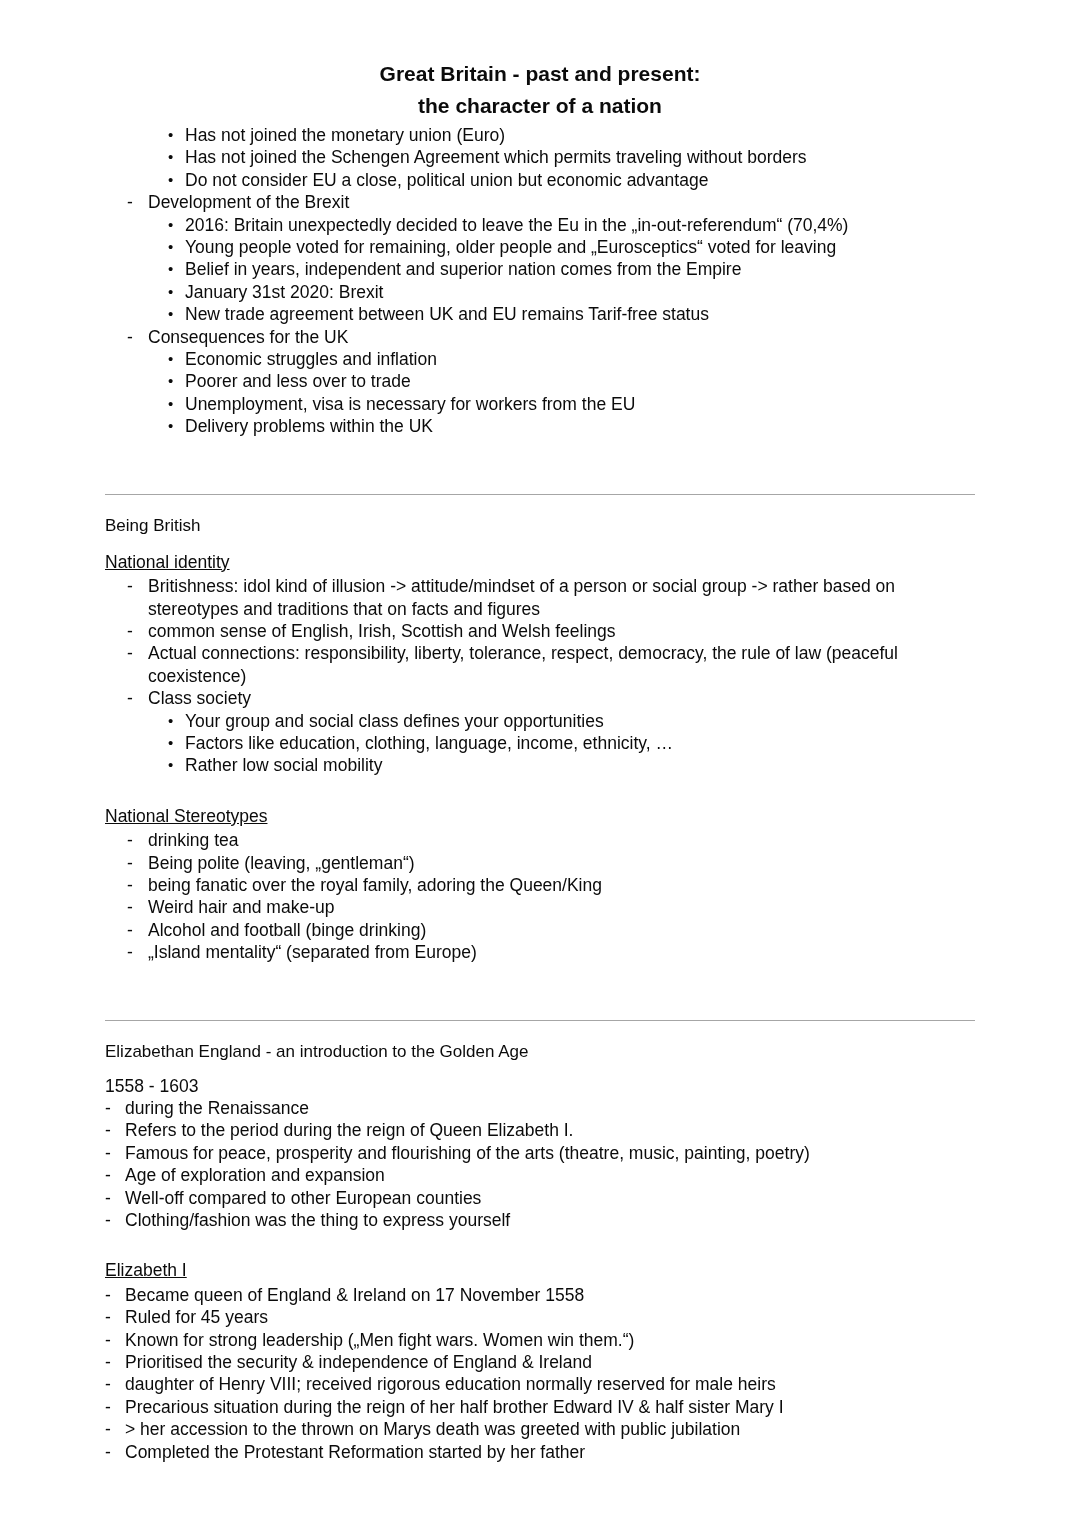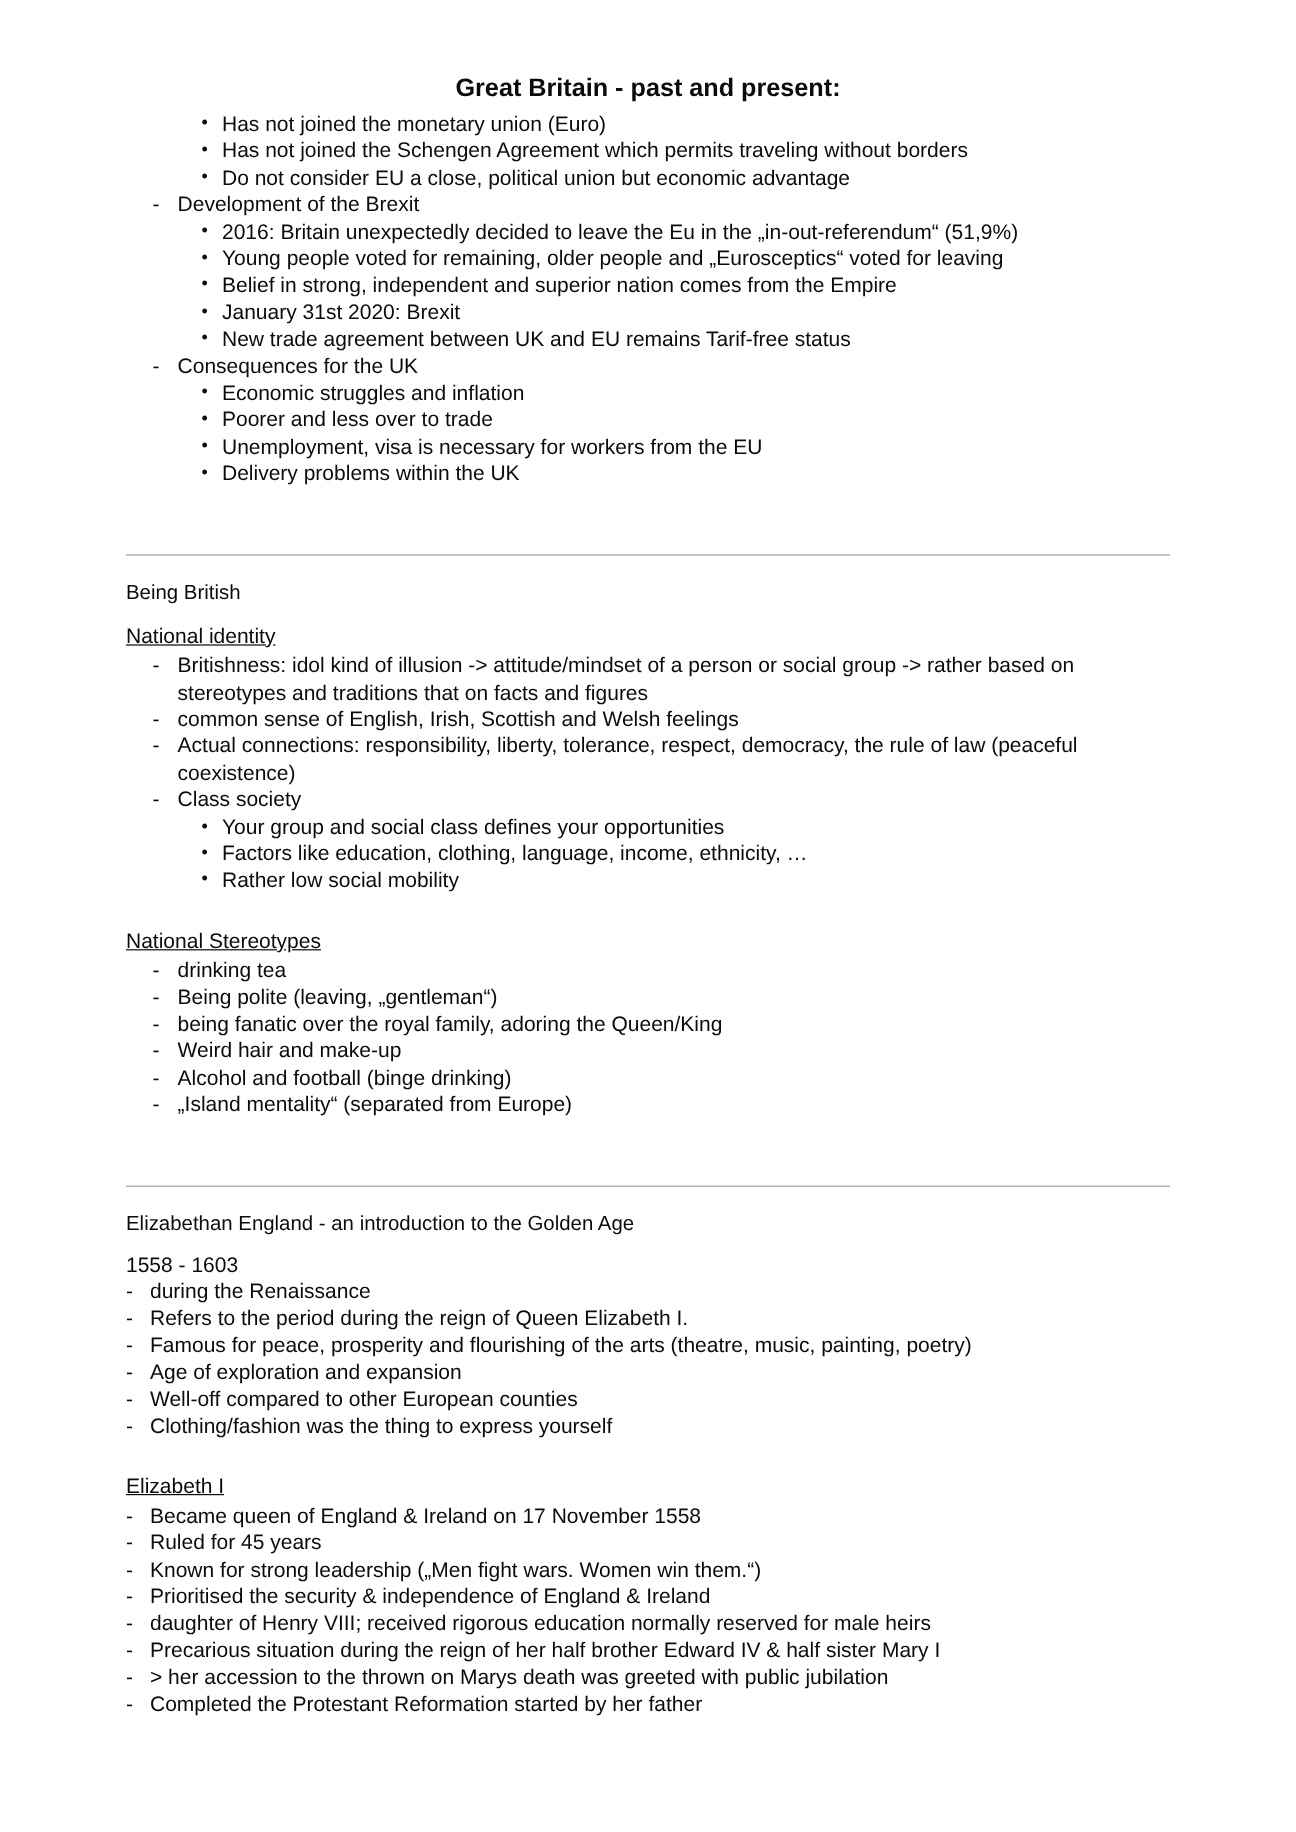--- a/index.html
+++ b/index.html
@@ -59,49 +59,50 @@
   .text-line { margin: 8px 0 0 0; }
   .h2u + .list, .h1 + .list { margin-top: 2px; }
 </style>
 </head>
 <body>
 
 <div class="page">
   <div id="doc">
       <div class="title">
         <div class="title-line">Great Britain - past and present:</div>
+        <div class="title-line">the character of a nation</div>
       </div>
       <div class="list">
         <div class="li lvl-b2">
           <span class="marker">•</span>
           <span class="li-text">Has not joined the monetary union (Euro)</span>
         </div>
         <div class="li lvl-b2">
           <span class="marker">•</span>
           <span class="li-text">Has not joined the Schengen Agreement which permits traveling without borders</span>
         </div>
         <div class="li lvl-b2">
           <span class="marker">•</span>
           <span class="li-text">Do not consider EU a close, political union but economic advantage</span>
         </div>
         <div class="li lvl-d1">
           <span class="marker">-</span>
           <span class="li-text">Development of the Brexit</span>
         </div>
         <div class="li lvl-b2">
           <span class="marker">•</span>
-          <span class="li-text">2016: Britain unexpectedly decided to leave the Eu in the „in-out-referendum“ (51,9%)</span>
+          <span class="li-text">2016: Britain unexpectedly decided to leave the Eu in the „in-out-referendum“ (70,4%)</span>
         </div>
         <div class="li lvl-b2">
           <span class="marker">•</span>
           <span class="li-text">Young people voted for remaining, older people and „Eurosceptics“ voted for leaving</span>
         </div>
         <div class="li lvl-b2">
           <span class="marker">•</span>
-          <span class="li-text">Belief in strong, independent and superior nation comes from the Empire</span>
+          <span class="li-text">Belief in years, independent and superior nation comes from the Empire</span>
         </div>
         <div class="li lvl-b2">
           <span class="marker">•</span>
           <span class="li-text">January 31st 2020: Brexit</span>
         </div>
         <div class="li lvl-b2">
           <span class="marker">•</span>
           <span class="li-text">New trade agreement between UK and EU remains Tarif-free status</span>
         </div>
         <div class="li lvl-d1">

